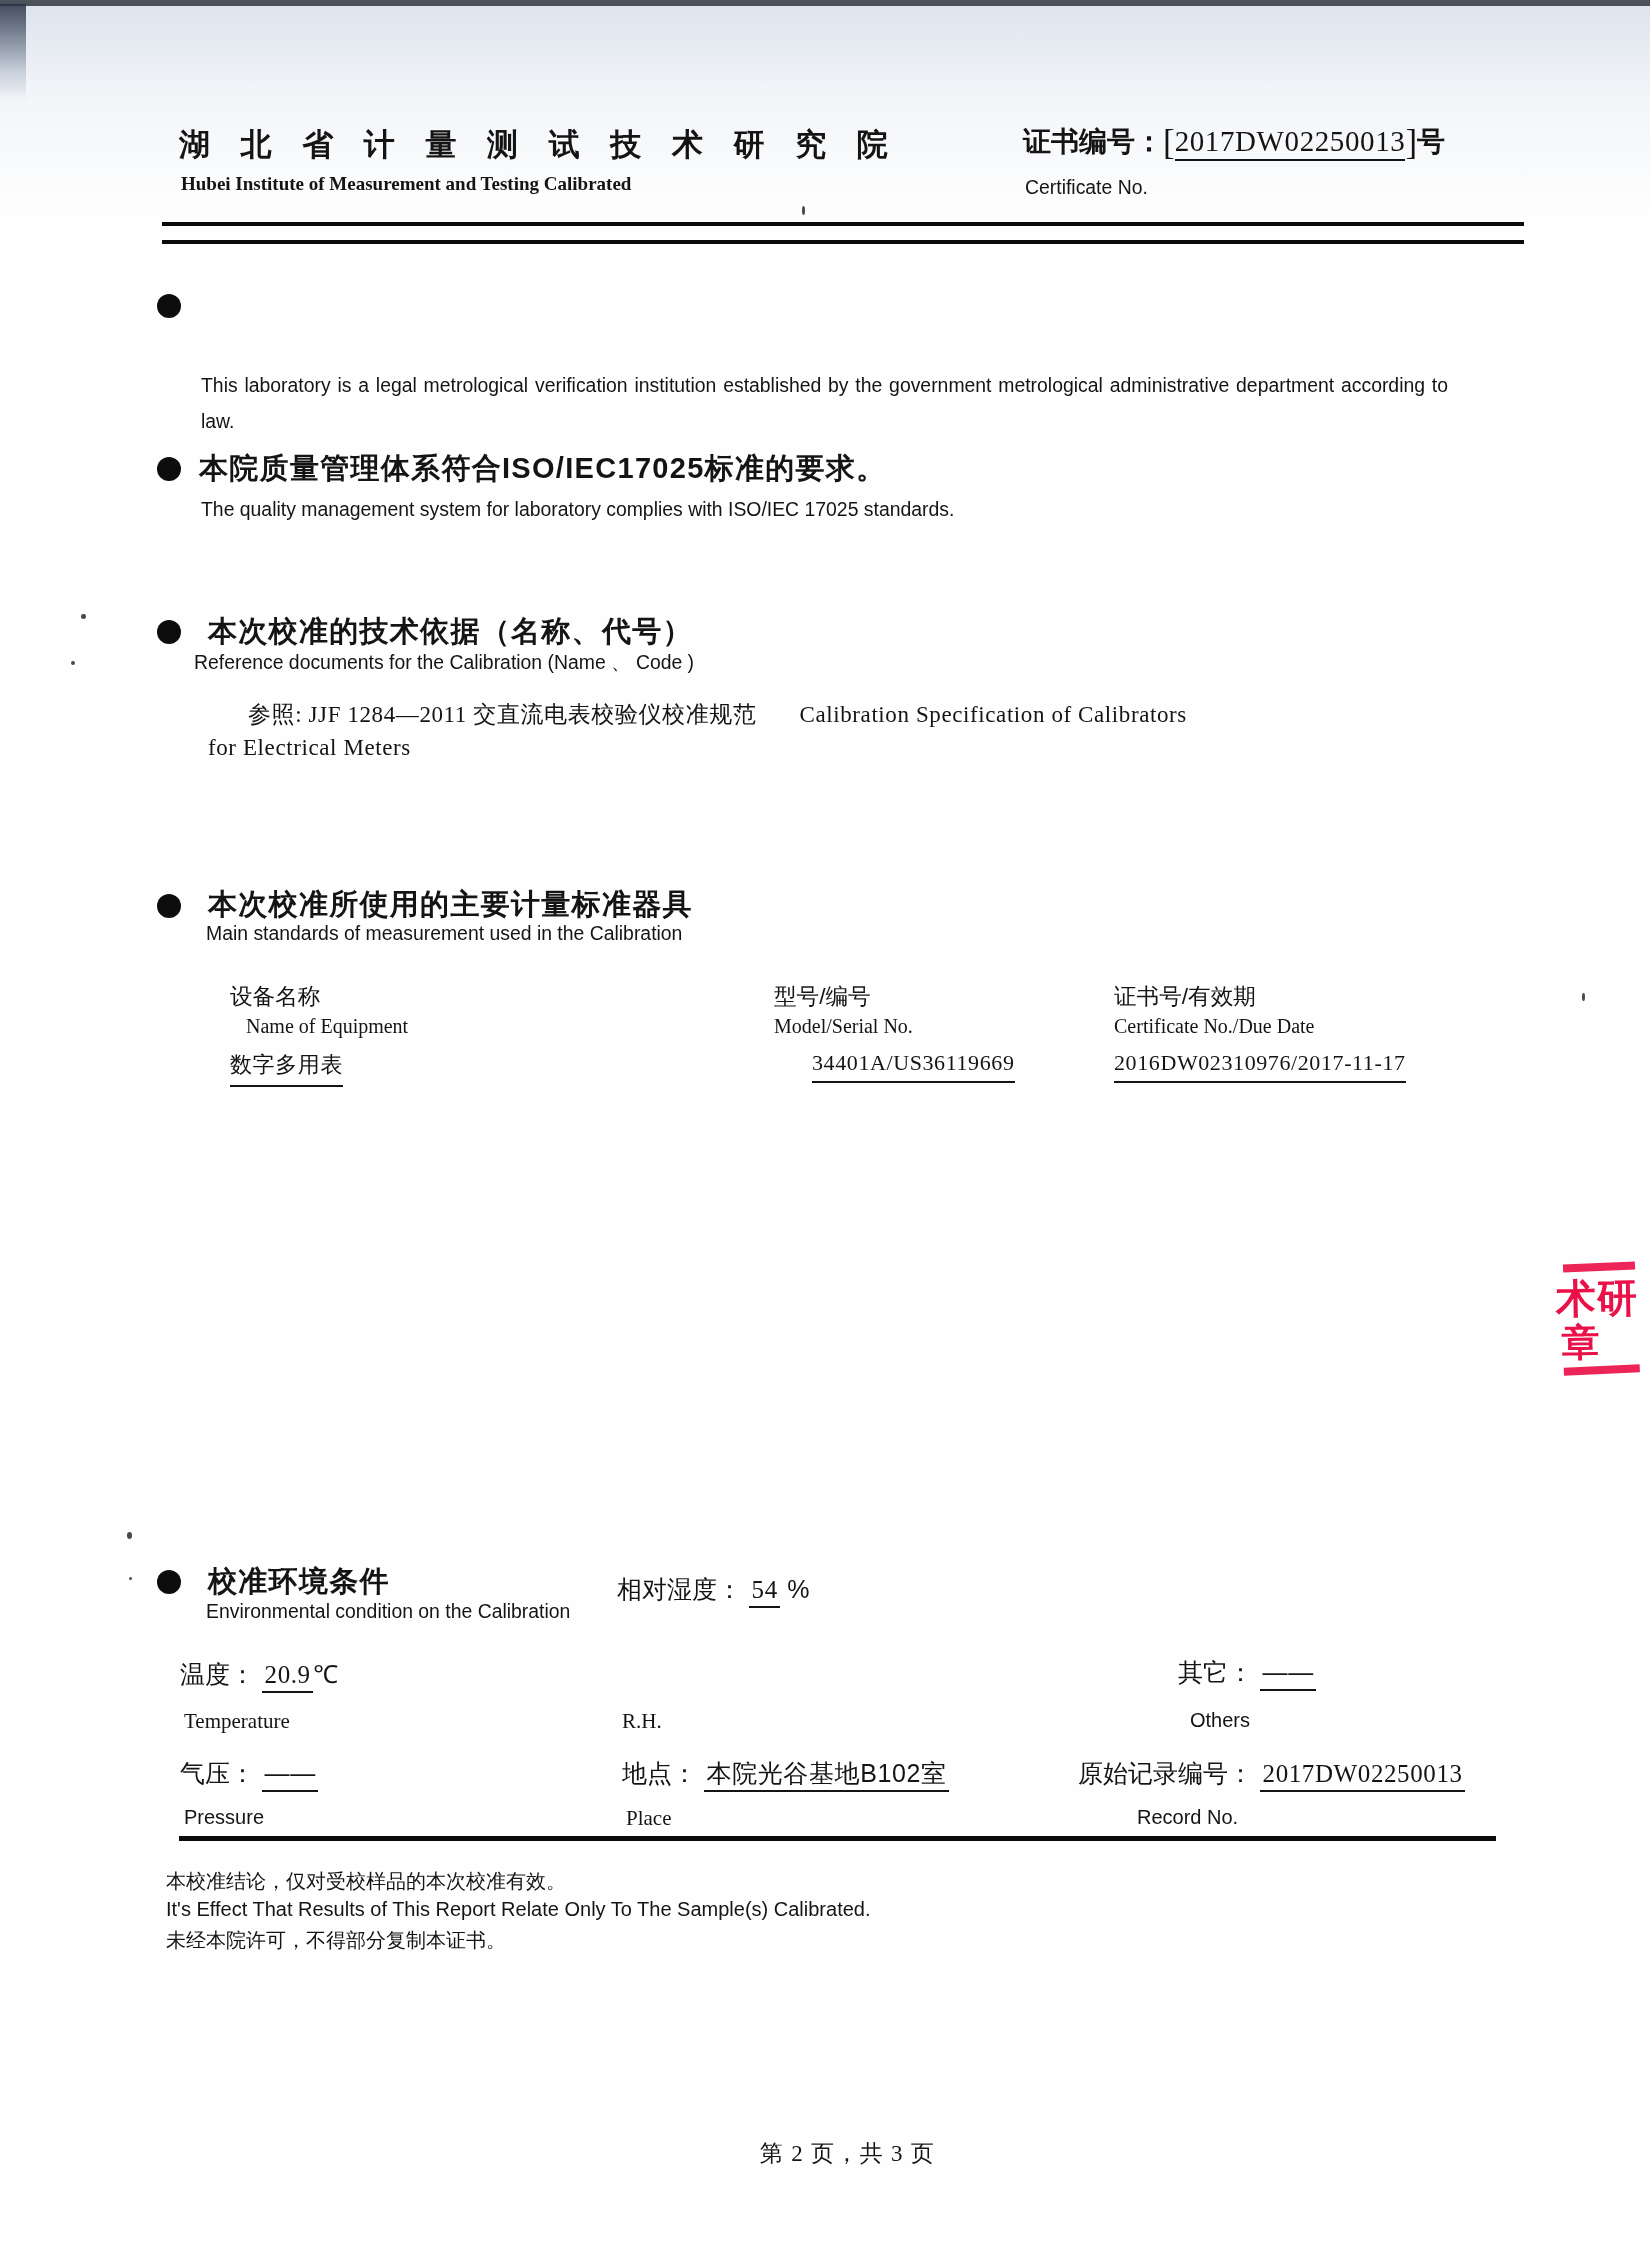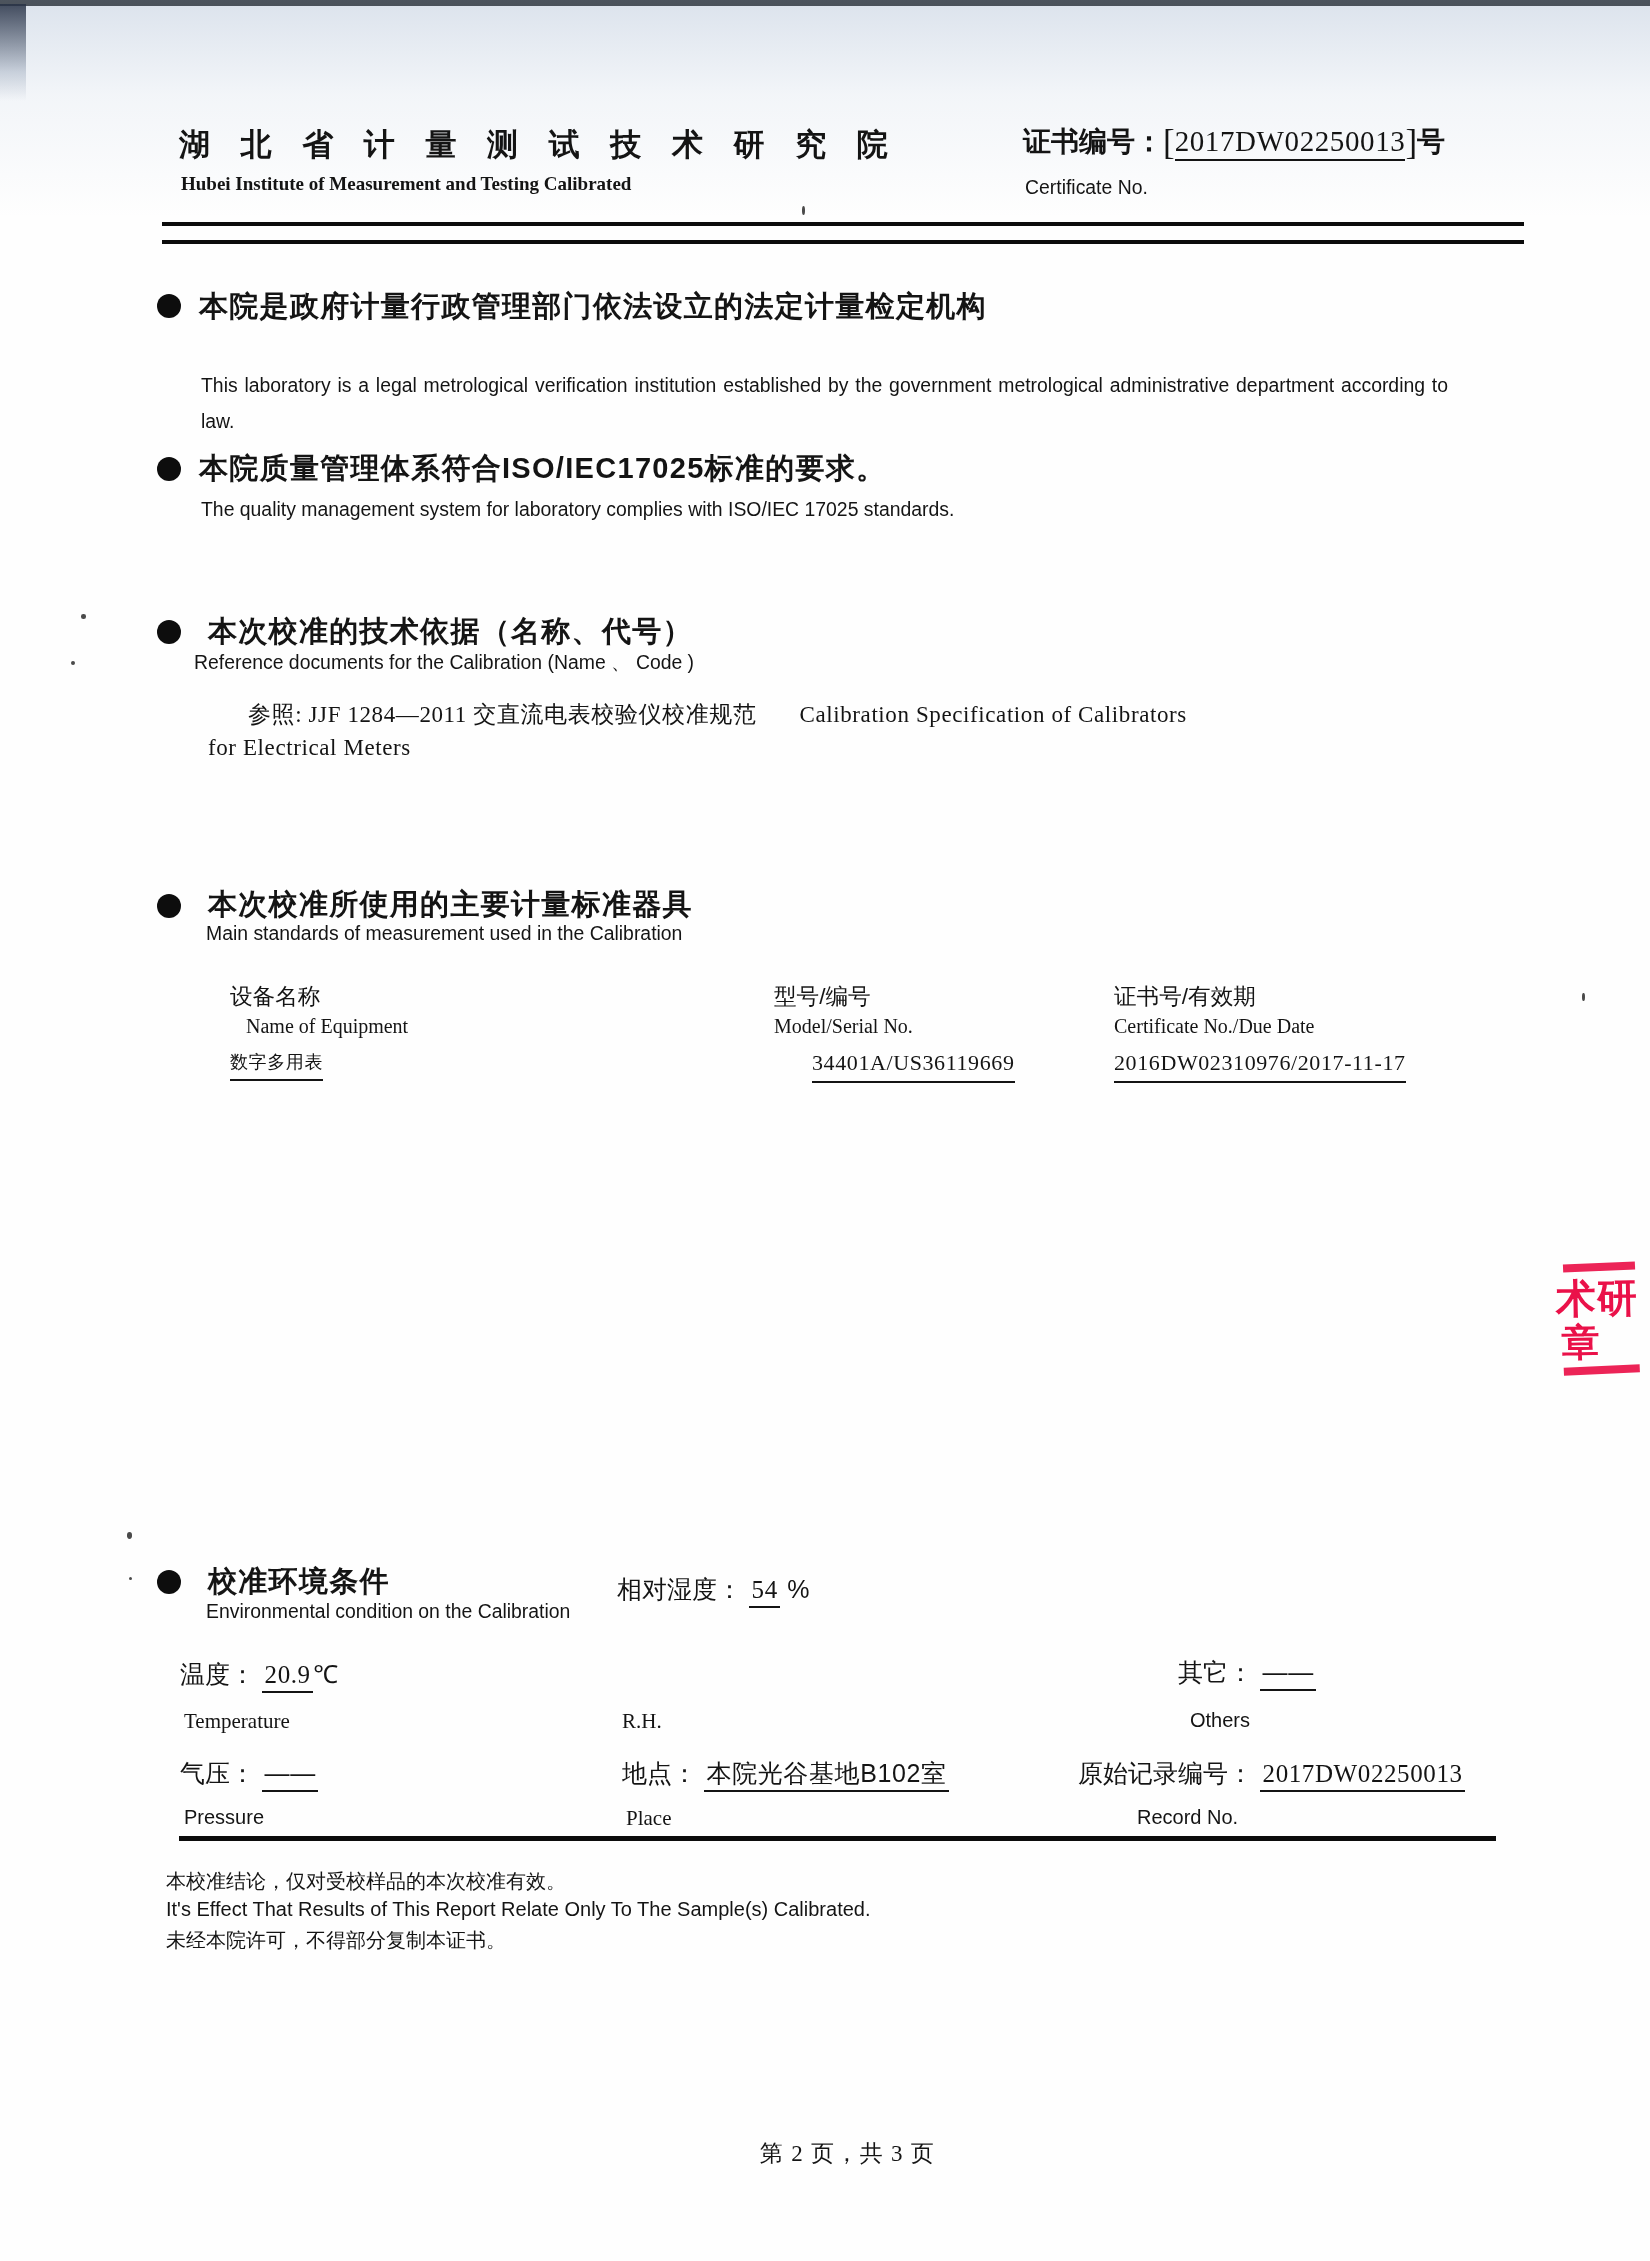--- a/index.html
+++ b/index.html
@@ -36,21 +36,21 @@
   .b-en{position:absolute;font-size:19.4px;white-space:nowrap;}
   .b-en-block{position:absolute;font-size:19.4px;width:1247px;text-align:justify;line-height:36px;white-space:normal;margin-top:36px;}
   .ref-line{position:absolute;font-family:"Liberation Serif",serif;font-size:23px;white-space:nowrap;letter-spacing:0.6px;}
   .ref-gap{display:inline-block;width:43px;}
 
   
   .tbl-zh{position:absolute;font-size:22.6px;font-weight:500;white-space:nowrap;}
   .tbl-en{position:absolute;font-family:"Liberation Serif",serif;font-size:20px;white-space:nowrap;}
   .tbl-val{position:absolute;font-family:"Liberation Serif",serif;font-size:22px;white-space:nowrap;
     border-bottom:2.6px solid #141414;padding-bottom:4.5px;letter-spacing:0.6px;}
-  .tbl-val-zh{font-family:"Liberation Sans",sans-serif;font-size:18px;}
+  .tbl-val-zh{font-family:"Liberation Sans",sans-serif;font-size:22px;}
 
   
   .stamp{position:absolute;left:1551px;top:1259px;width:100px;height:129px;color:#ea1149;transform:rotate(-1deg);}
   .stamp-bar{position:absolute;background:#ea1149;opacity:0.92;}
   .stamp-bar.top{left:13px;top:3.9px;width:72px;height:8.4px;transform:rotate(-1.5deg);}
   .stamp-bar.bottom{left:11.6px;top:107px;width:76px;height:8.4px;transform:rotate(-1.5deg);}
   .stamp-row{position:absolute;left:5.2px;top:11.6px;font-size:40px;font-weight:600;letter-spacing:1.3px;white-space:nowrap;}
   .stamp-char2{position:absolute;left:10.3px;top:58px;font-size:38px;font-weight:600;}
 
   
@@ -82,21 +82,20 @@
 
   <div class="hdr-title-zh">湖 北 省 计 量 测 试 技 术 研 究 院</div>
   <div class="hdr-title-en">Hubei Institute of Measurement and Testing Calibrated</div>
   <div class="hdr-cert">
     <span>证书编号：</span><span class="cert-bracket">[</span><span class="cert-num">2017DW02250013</span><span class="cert-bracket">]</span><span>号</span>
   </div>
   <div class="hdr-cert-en">Certificate No.</div>
   <div class="rule-double"></div>
 
   <div class="bullet-dot" style="left:157px;top:294px;"></div>
-  <div class="b-zh" style="left:199px;top:287px;">本院是政府计量行政管理部门依法设立的法定计量检定机构</div>
   <div class="b-en-block" style="left:201px;top:331px;">This laboratory is a legal metrological verification institution established by the government metrological administrative department according to law.</div>
 
   <div class="bullet-dot" style="left:157px;top:457px;"></div>
   <div class="b-zh" style="left:199px;top:449px;">本院质量管理体系符合ISO/IEC17025标准的要求。</div>
   <div class="b-en" style="left:201px;top:498px;">The quality management system for laboratory complies with ISO/IEC 17025 standards.</div>
 
   <div class="bullet-dot" style="left:157px;top:620px;"></div>
   <div class="b-zh" style="left:208px;top:612px;">本次校准的技术依据（名称、代号）</div>
   <div class="b-en" style="left:194px;top:649px;">Reference documents for the Calibration (Name 、 Code )</div>
   <div class="ref-line" style="left:208px;top:699px;margin-left:40px;">

